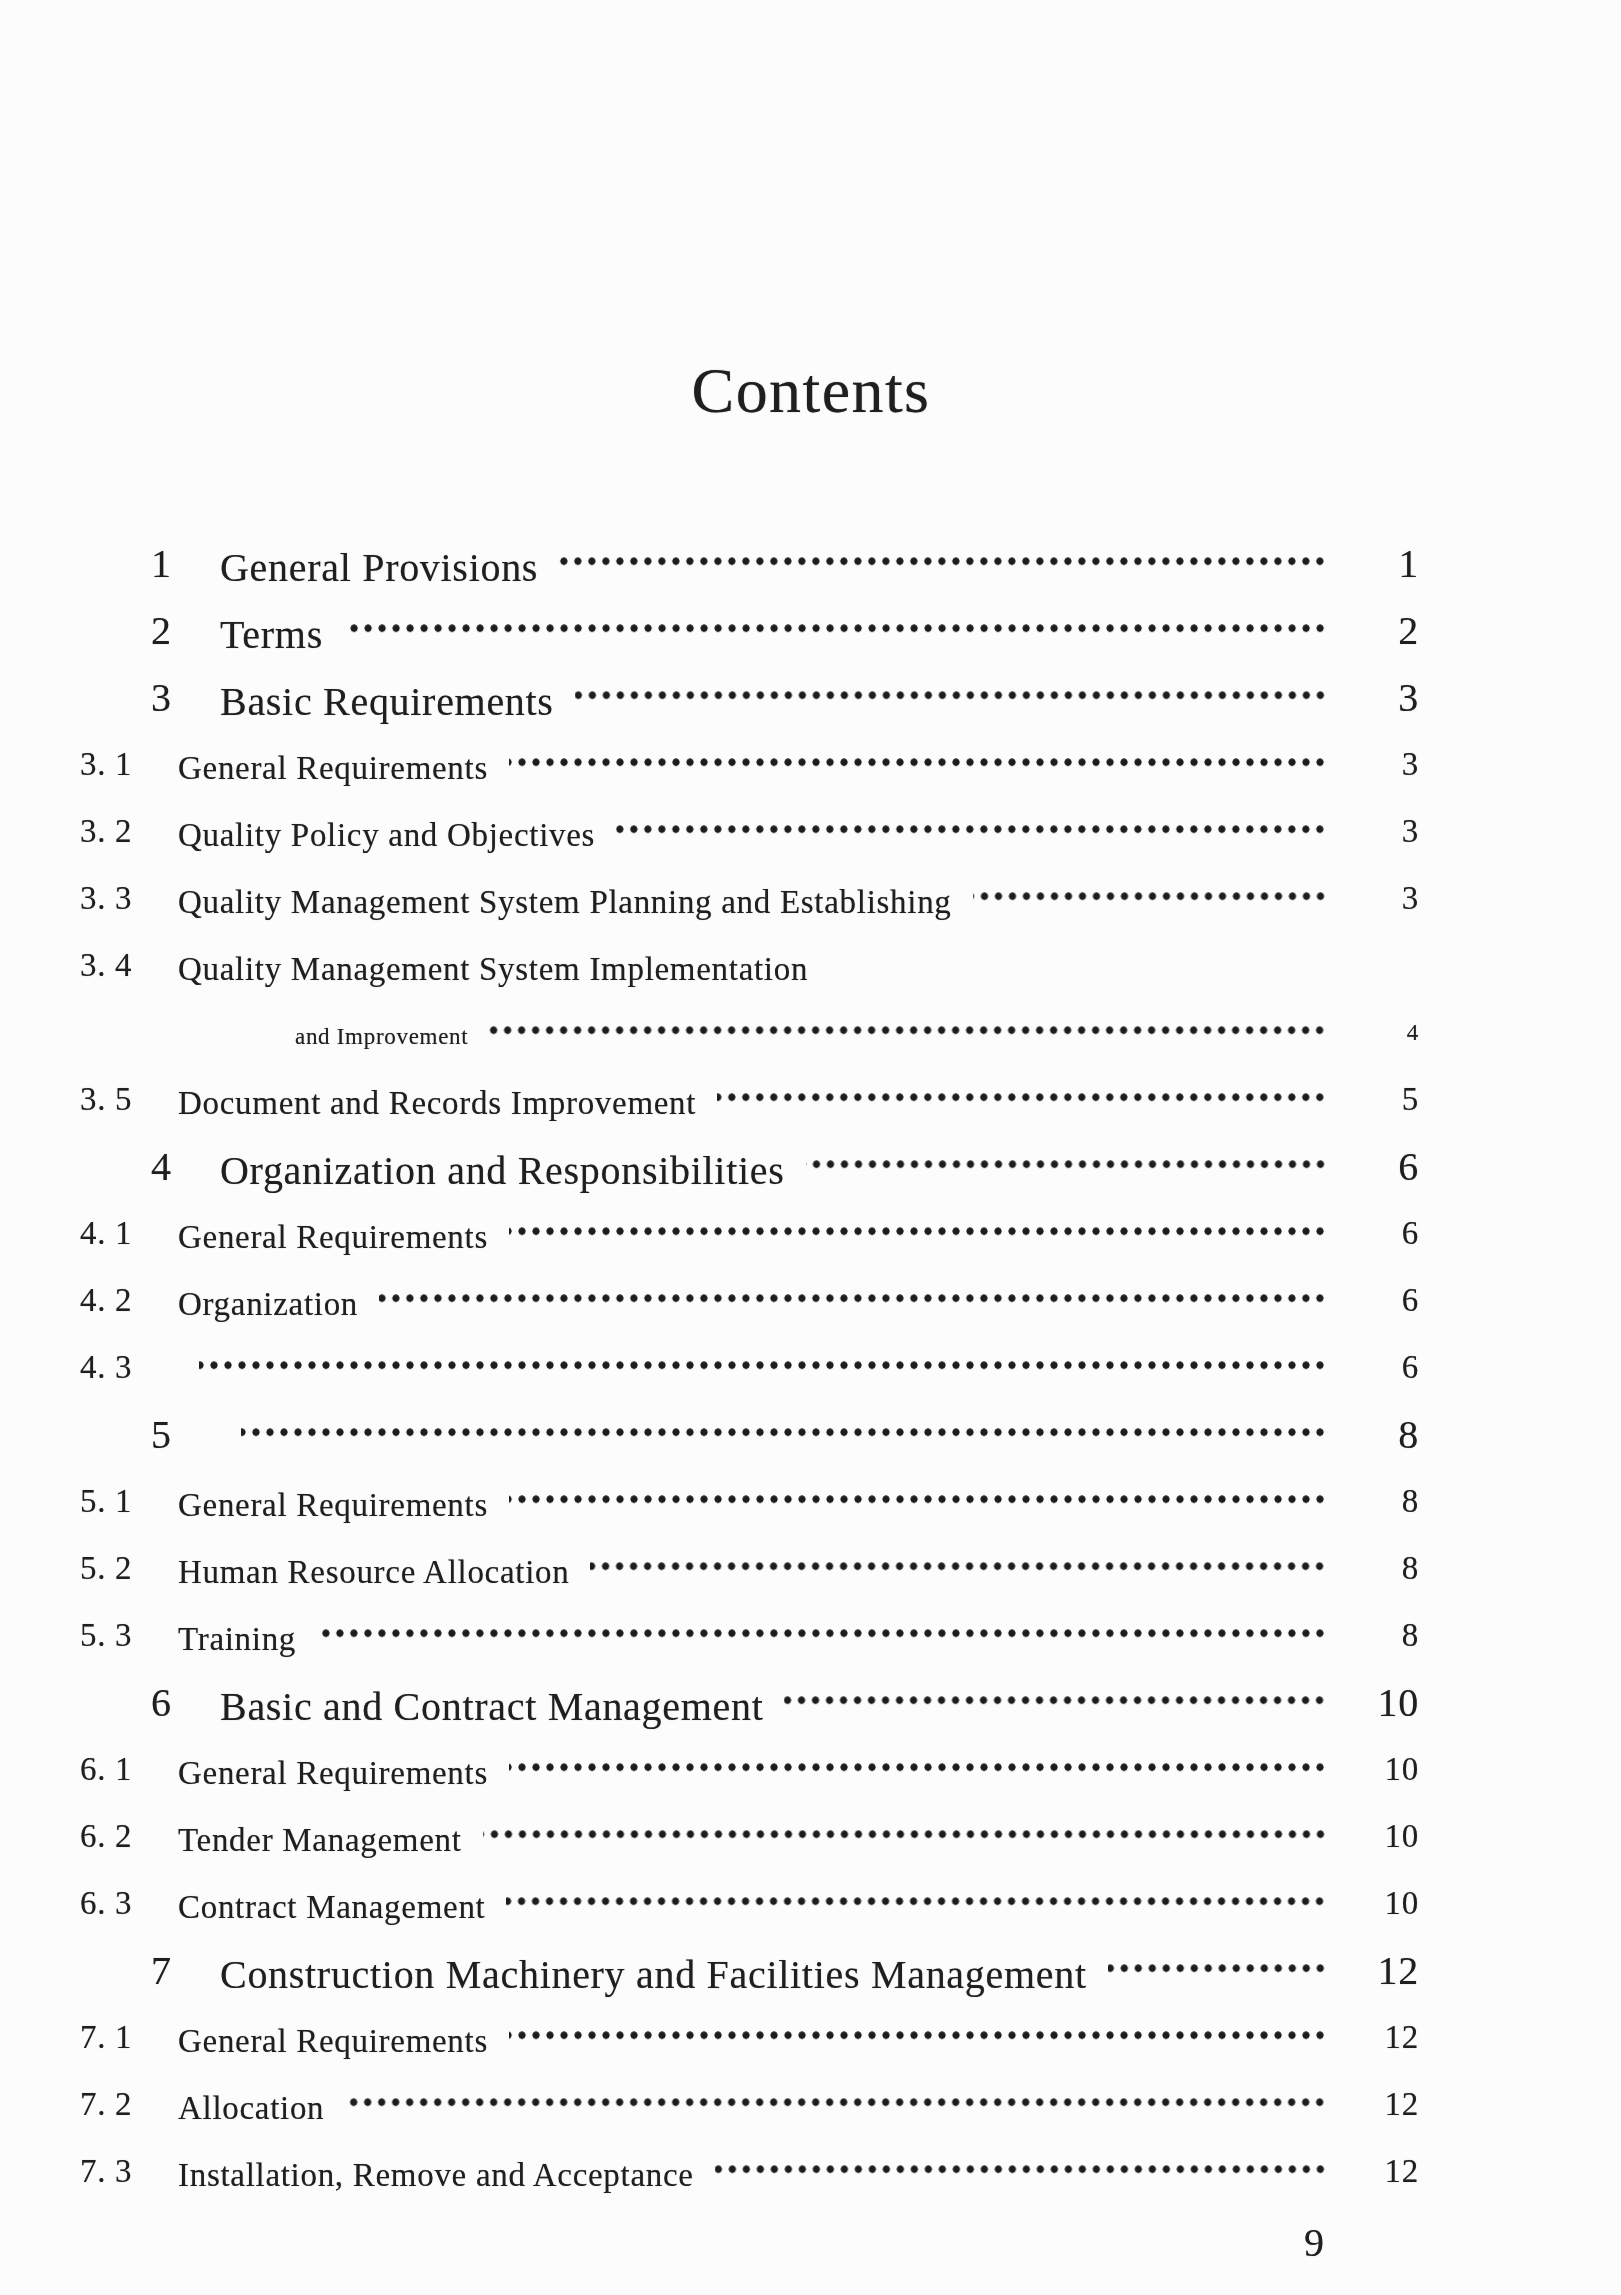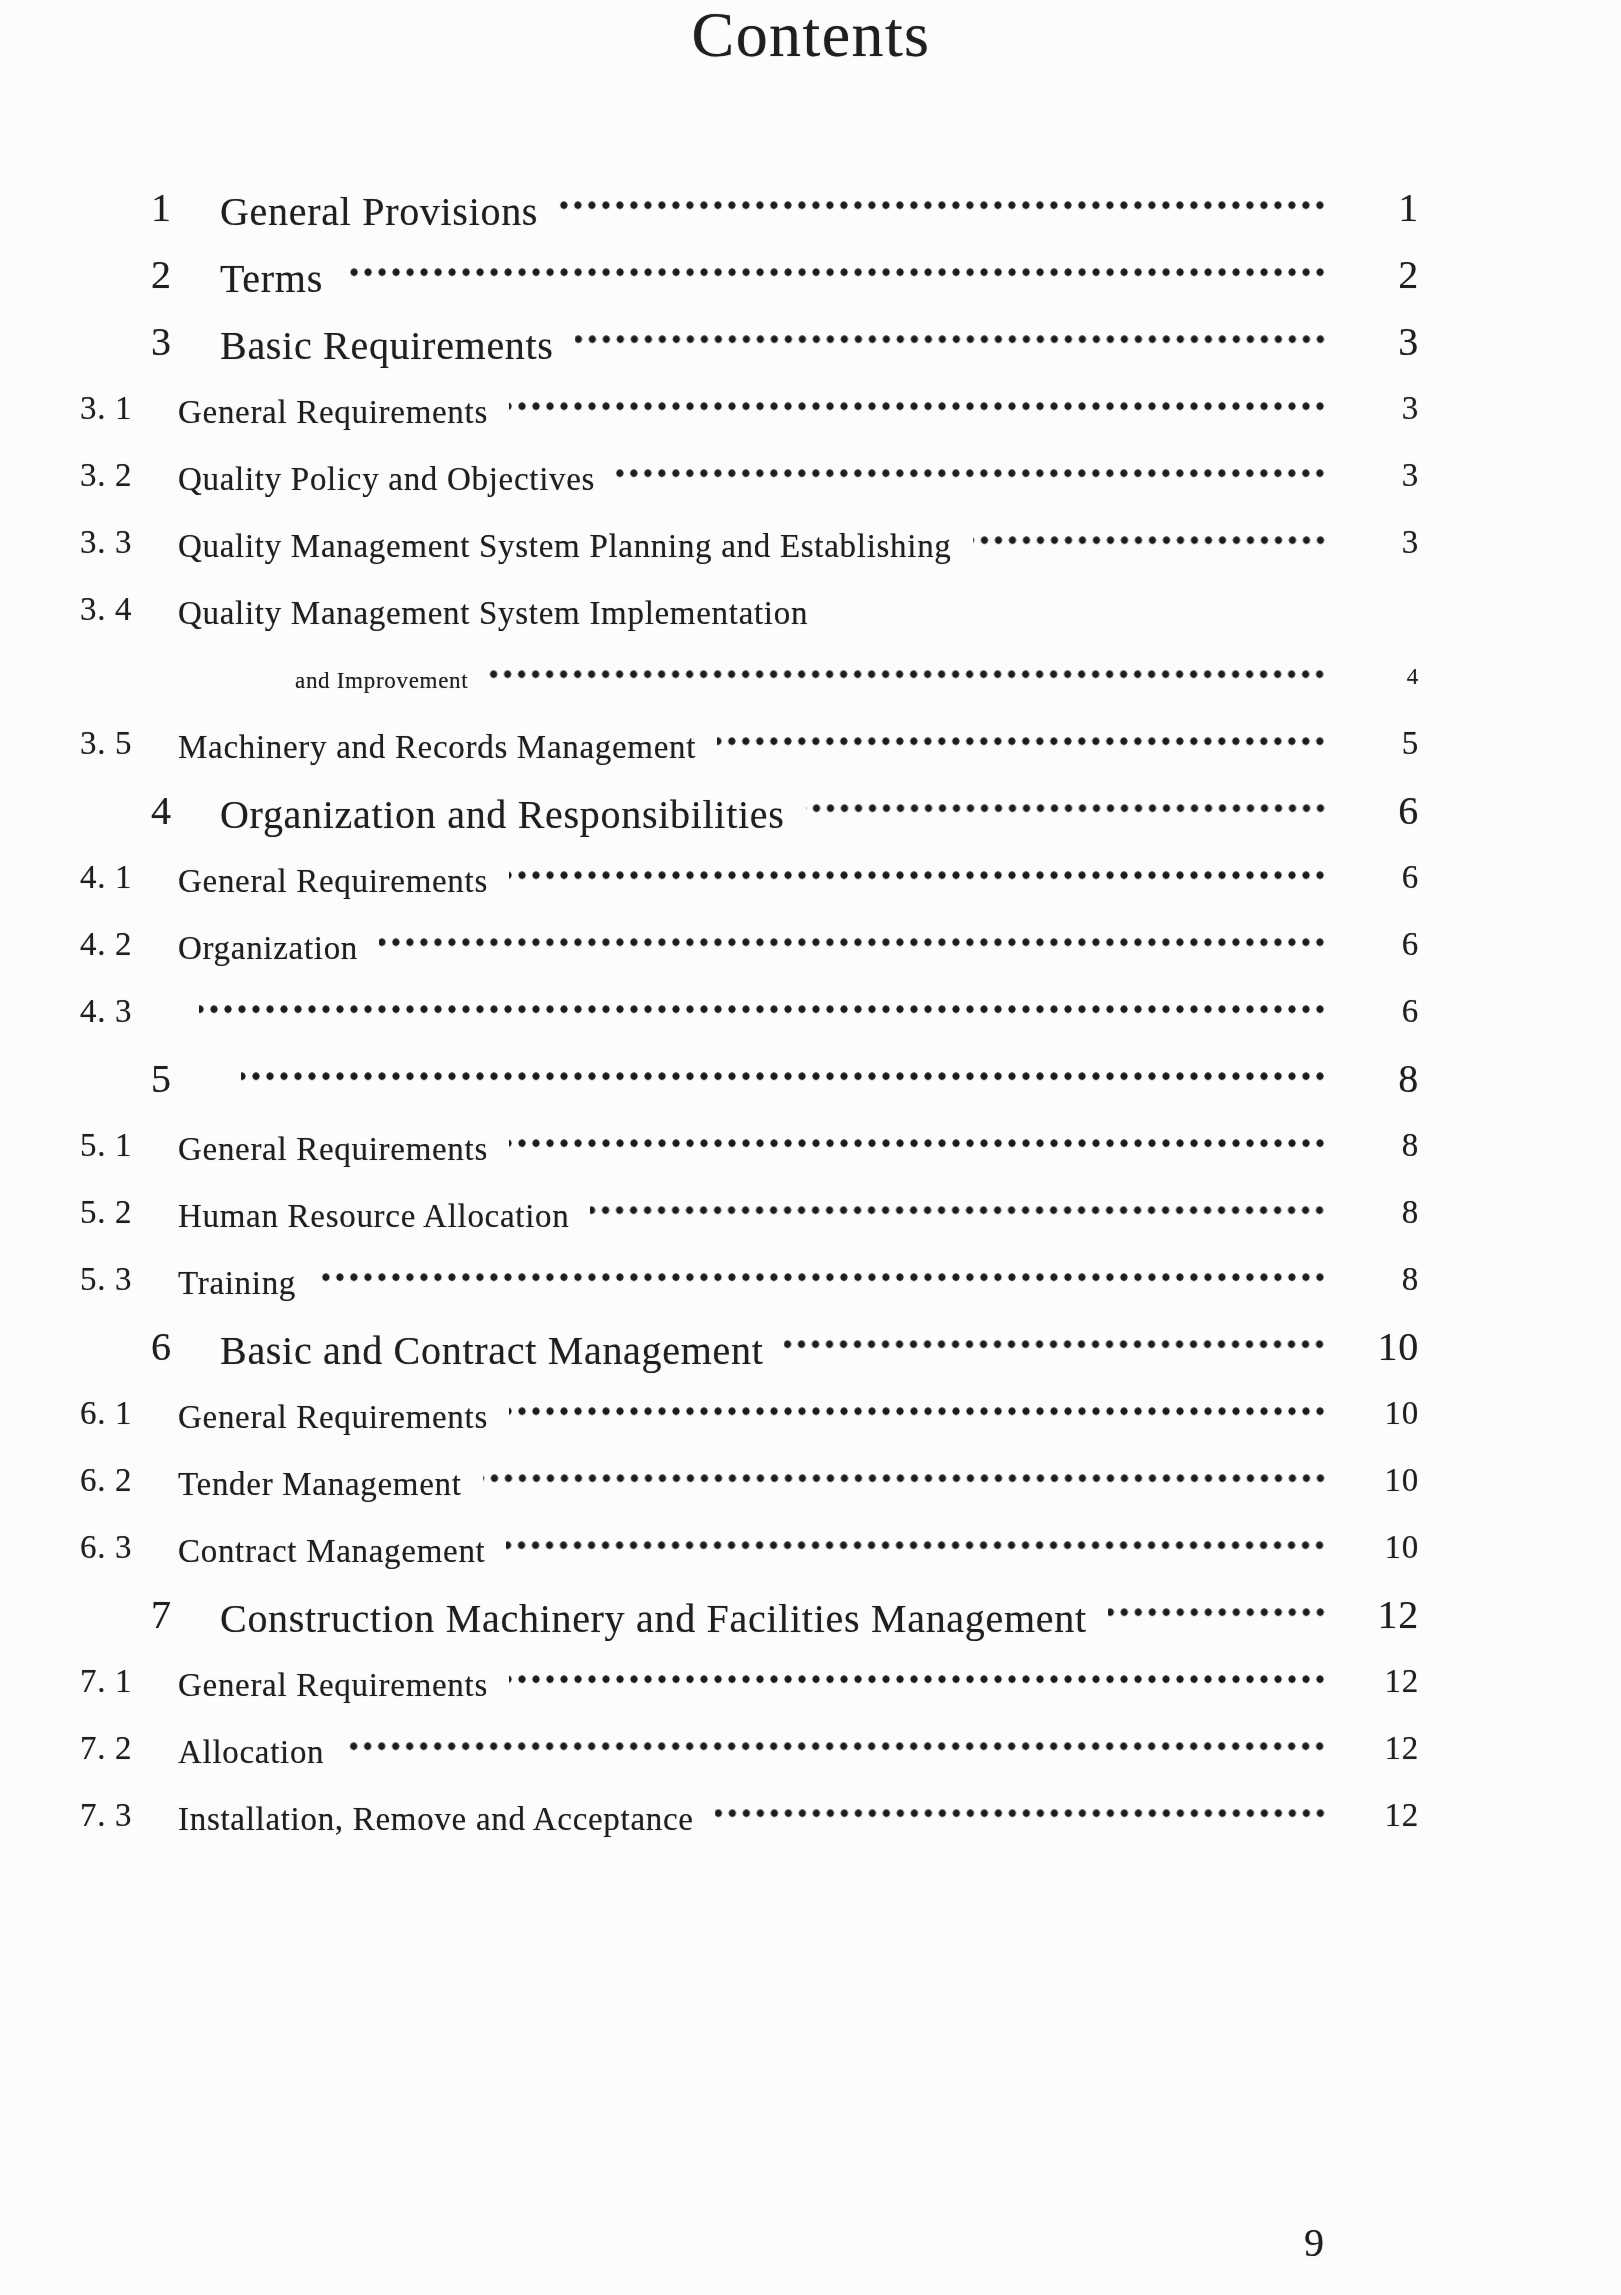--- a/index.html
+++ b/index.html
@@ -14,20 +14,21 @@
     color: #1f1f1f;
     position: relative;
     overflow: hidden;
   }
   .sheet {
     position: absolute;
     inset: 0;
   }
   .doc-title {
     margin: 0;
+    padding-top: 356px;
     text-align: center;
     font-size: 64px;
     font-weight: 400;
     letter-spacing: 1.4px;
     line-height: 1.1;
     text-shadow: 0 0 1px rgba(25,25,25,0.55);
   }
   .toc {
     margin-top: 104px;
   }
@@ -123,21 +124,21 @@
     </div>
 
     <div class="row cont">
       <span class="title">and Improvement</span>
       <span class="leader"></span>
       <span class="pagenum">4</span>
     </div>
 
     <div class="row l2">
       <span class="num">3. 5</span>
-        <span class="title">Machinery and Records Management</span>
+        <span class="title">Document and Records Improvement</span>
       <span class="leader"></span>
       <span class="pagenum">5</span>
     </div>
 
     <div class="row l1">
       <span class="num">4</span>
         <span class="title">Organization and Responsibilities</span>
       <span class="leader"></span>
       <span class="pagenum">6</span>
     </div>

